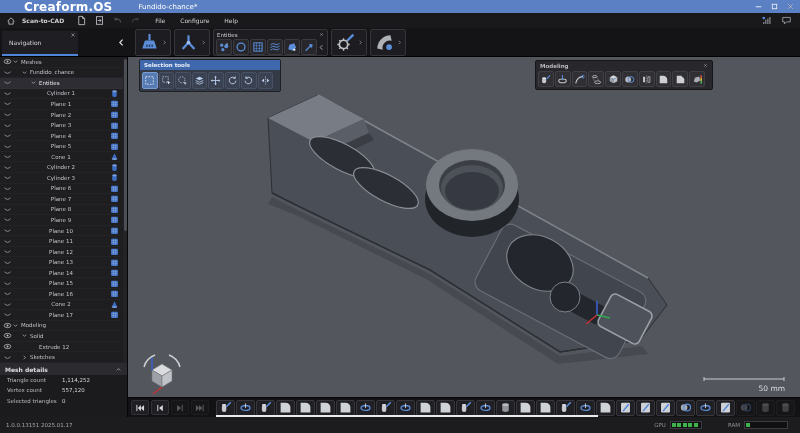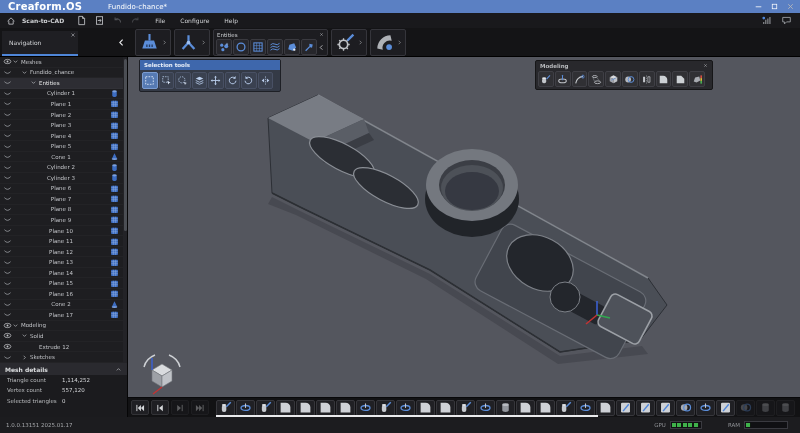--- a/index.html
+++ b/index.html
@@ -4,21 +4,21 @@
 <style>
 html,body{margin:0;padding:0;background:#0e0e10}
 *{box-sizing:border-box}
 .app{position:relative;width:800px;height:433px;overflow:hidden;font-family:"DejaVu Sans",sans-serif;background:#1a1a1d}
 .abs{position:absolute}
 .ic{display:inline-block;line-height:0}
 .ic svg{display:block;width:100%;height:100%}
 
 
 .titlebar{left:0;top:0;width:800px;height:13px;background:#5b80c3;color:#fff;display:flex;align-items:center}
-.appname{font-size:10px;font-weight:bold;margin-left:8px;letter-spacing:.2px}
+.appname{font-size:12px;font-weight:bold;margin-left:24px;letter-spacing:.2px}
 .docname{font-size:7px;margin-left:26px}
 #win-controls{margin-left:auto;margin-right:5px;display:flex;gap:7px;align-items:center}
 .wbtn{width:9px;height:9px;display:inline-flex}
 .wbtn .ic{width:9px;height:9px}
 
 
 .menubar{left:0;top:13px;width:800px;height:15px;background:#19191c;display:flex;align-items:center;color:#cfd1d4}
 .mb-home{width:10px;height:10px;margin-left:6px}
 .product{font-size:6px;margin-left:6px;font-weight:bold}
 #quick-icons{margin-left:12px;display:flex;gap:7px;align-items:center}
@@ -995,20 +995,26 @@
         <path d="M8 16A19 17 0 0 1 19 4" stroke="#cdd0d4" stroke-width="1.4" fill="none"></path>
         <path d="M44 16A19 17 0 0 0 33 4" stroke="#cdd0d4" stroke-width="1.4" fill="none"></path>
         <path d="M26 13l10 6-10 6-10-6z" fill="#d9dbde" stroke="#74777c" stroke-width=".6"></path>
         <path d="M16 19v11l10 6V25z" fill="#9da0a6" stroke="#74777c" stroke-width=".6"></path>
         <path d="M36 19v11l-10 6V25z" fill="#c0c3c8" stroke="#74777c" stroke-width=".6"></path>
         <path d="M16 19V7" stroke="#3a5fd0" stroke-width="1.5"></path>
         <path d="M26 36l-9 7" stroke="#c23333" stroke-width="1.5"></path>
       </svg>
     </div>
 
+    <div class="scalebar">
+      <svg width="82" height="6" viewBox="0 0 82 6">
+          <path d="M1 5V1M81 5V1M1 3h80" stroke="#c9ccd0" stroke-width="1" fill="none"></path>
+        </svg>
+      <div>50 mm</div>
+    </div>
   </div>
 
   <div class="historybar abs">
     <div id="media-buttons">
         <span class="mtile">
           <span class="ic">
             <svg viewBox="0 0 16 16">
               <path d="M3 3v10" stroke="#d6d8db" stroke-width="1.6"></path>
               <path d="M9.5 3 4.5 8l5 5zM14.5 3l-5 5 5 5z" fill="#d6d8db"></path>
             </svg>

